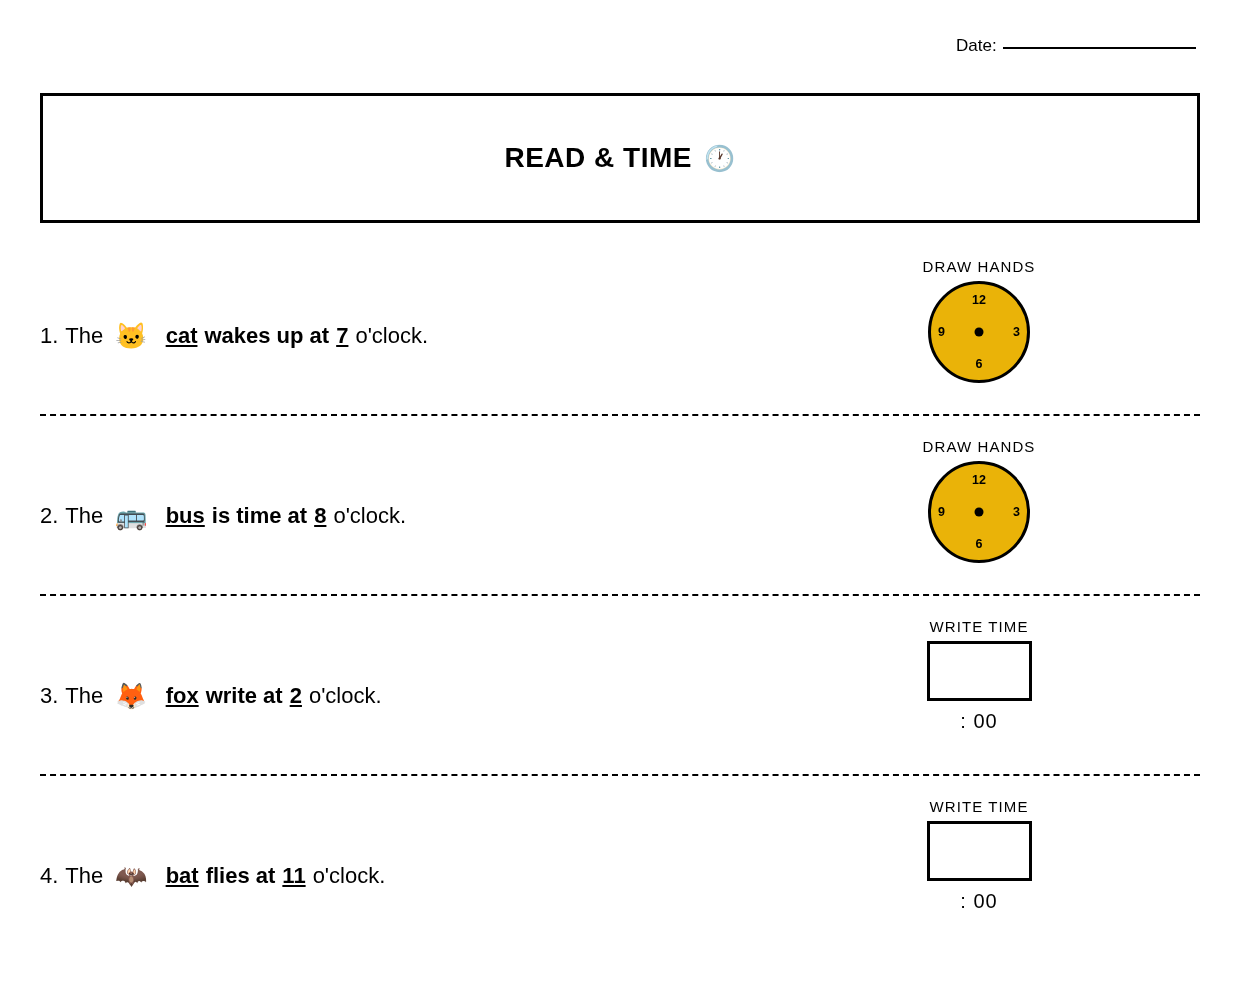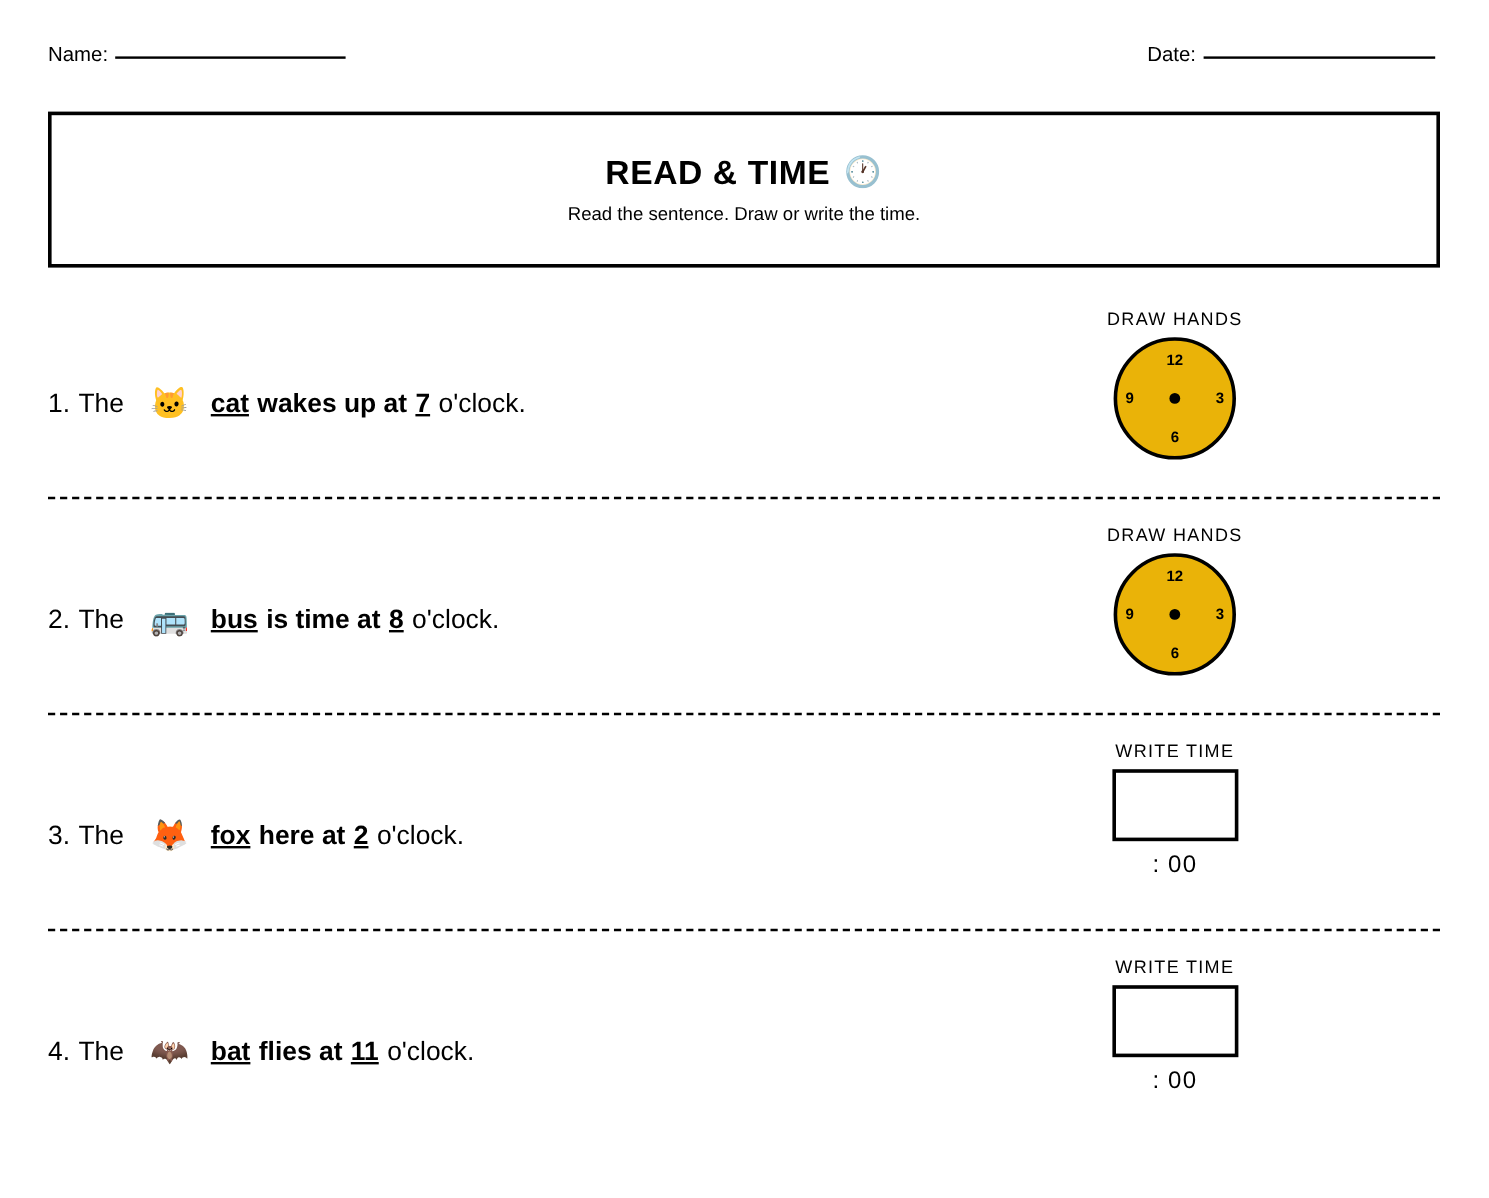--- a/index.html
+++ b/index.html
@@ -101,21 +101,21 @@
     position: absolute;
     left: 0;
     top: 70px;
     font-size: 22px;
     line-height: 1.25;
     white-space: nowrap;
     display: flex;
     align-items: center;
   }
   .sentence .num { margin-right: 7px; }
-  .sentence .lead { margin-right: 22px; }
+  .sentence .lead { margin-right: 12px; }
   .sentence .emoji {
     font-size: 26px;
     line-height: 1;
     margin-right: 18px;
     display: inline-block;
   }
   .sentence .kw {
     font-weight: bold;
     text-decoration: underline;
     text-underline-offset: 2px;
@@ -197,36 +197,31 @@
     left: 40px;
     width: 1160px;
     height: 0;
     border-top: 2.4px dashed #000;
   }
 </style>
 </head>
 <body>
 
 <div class="meta-row">
-  <div class="meta-field name">
-    <span class="meta-label">Name:</span>
-    <span class="meta-rule"></span>
-  </div>
   <div class="meta-field date">
     <span class="meta-label">Date:</span>
     <span class="meta-rule"></span>
   </div>
 </div>
 
 <div class="banner">
   <div class="banner-title">
     <span>READ &amp; TIME</span>
     <span class="banner-title-emoji">🕐</span>
   </div>
-  <div class="banner-sub">Read the sentence. Draw or write the time.</div>
 </div>
 
 <div class="rows" id="rows">
     <div class="row">
       <div class="row-inner">
         <div class="sentence">
           <span class="num">1.</span>
           <span class="lead">The</span>
           <span class="emoji">🐱</span>
           <span class="kw">cat</span>
@@ -271,21 +266,21 @@
       </div>
       <div class="sep" style="top: 178px;"></div>
     </div>
     <div class="row">
       <div class="row-inner">
         <div class="sentence">
           <span class="num">3.</span>
           <span class="lead">The</span>
           <span class="emoji">🦊</span>
           <span class="kw">fox</span>
-          <span class="mid">here at</span>
+          <span class="mid">write at</span>
           <span class="hour">2</span>
           <span class="tail">o'clock.</span>
         </div>
         <div class="answer">
           <div class="answer-label">WRITE TIME</div>
           <div class="write-box"></div>
           <div class="write-suffix">: 00</div>
         </div>
       </div>
       <div class="sep" style="top: 178px;"></div>

